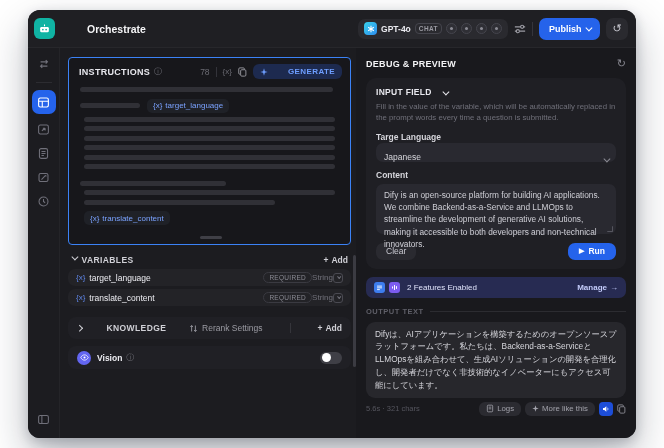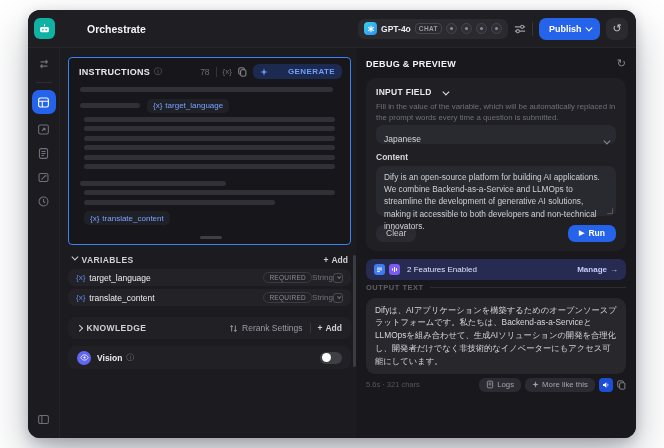--- a/index.html
+++ b/index.html
@@ -73,21 +73,21 @@
     height:17px; padding:0 8px; margin-bottom:3px; }
   .var-name { font-size:8.5px; color:#ececf1; margin-left:4px; }
   .var-right { margin-left:auto; display:flex; align-items:center; }
   .req-badge { border:1px solid #3a3a41; border-radius:7px; padding:1px 5px; font-size:6.5px;
     letter-spacing:.3px; color:#8b8b94; }
   .var-type { font-size:8px; color:#71717a; }
   .type-box { width:10px; height:10px; border:1px solid #4a4a52; border-radius:3px;
     display:flex; align-items:center; justify-content:center; color:#71717a; }
   .knowledge-row, .vision-row { display:flex; align-items:center; background:#202025;
     border-radius:8px; padding:0 9px; color:#d0d0d6; }
-  .knowledge-row { height:22px; margin-top:11px; }
+  .knowledge-row { height:22px; margin-top:11px;gap:20px; }
   .vision-row { height:23px; margin-top:7px; }
   .rerank { display:flex; align-items:center; gap:4px; font-size:8.5px; color:#9b9ba3; margin-left:auto; }
   .k-div { width:1px; height:10px; background:#35353b; margin:0 7px; }
   .vision-icon { width:14px; height:14px; border-radius:50%; background:#6366f1;
     display:flex; align-items:center; justify-content:center; }
   .vision-label { font-size:8.5px; font-weight:bold; color:#ececf1; margin-left:6px; }
   .toggle { margin-left:auto; width:22px; height:12px; border-radius:6px; background:#3f3f46; position:relative; }
   .toggle-knob { position:absolute; left:1.5px; top:1.5px; width:9px; height:9px; border-radius:50%; background:#fff; }
   .left-scroll { position:absolute; right:0; top:207px; width:3px; height:112px;
     background:#3b3b42; border-radius:2px; }
@@ -112,21 +112,21 @@
   .clear-btn { background:#2a2a30; border-radius:7px; padding:3.5px 10px; font-size:8.5px; color:#c9c9d1; }
   .run-btn { margin-left:auto; background:#2563eb; border-radius:7px; padding:3.5px 11px;
     font-size:8.5px; font-weight:bold; color:#fff; display:flex; align-items:center; gap:4px; }
   .features-bar { margin-top:8px; height:21px; background:#272b52; border-radius:7px;
     display:flex; align-items:center; gap:4px; padding:0 8px; }
   .feat-icon { width:11px; height:11px; border-radius:3px; display:flex; align-items:center; justify-content:center; }
   .feat-blue { background:#3d7df0; } .feat-purple { background:#7c5cf0; }
   .feat-text { font-size:8px; color:#dfe3fa; margin-left:3px; }
   .manage { margin-left:auto; font-size:8px; font-weight:bold; color:#c3cbfa;
     display:flex; align-items:center; gap:3px; }
-  .out-head { margin-top:3px; display:flex; align-items:center; gap:6px; }
+  .out-head { margin-top:9px; display:flex; align-items:center; gap:6px; }
   .out-title { font-size:7.5px; font-weight:bold; letter-spacing:.5px; color:#5f5f68; }
   .out-rule { flex:1; height:1px; background:#2c2c31; }
   .out-bubble { margin-top:6px; background:#27272c; border-radius:9px; padding:6px 9px;
     font-size:8.3px; line-height:1.55; color:#d6d6dc; }
   .out-meta-row { margin-top:4px; display:flex; align-items:center; gap:4px; }
   .out-meta { font-size:7.5px; color:#55555e; margin-right:auto; }
   .pill-btn { display:flex; align-items:center; gap:3px; background:#2b2b31; border-radius:6px;
     padding:2.5px 7px; font-size:7.8px; color:#a3a3ac; }
   .speaker-btn { width:14px; height:14px; border-radius:4px; background:#1d4ed8;
     display:flex; align-items:center; justify-content:center; }
@@ -361,20 +361,21 @@
         <span class="refresh">↻</span>
       </div>
 
       <div class="input-card">
         <div class="if-title-row">
           <span class="if-title">INPUT FIELD</span>
           <span class="chev chev-down"></span>
         </div>
         <div class="if-desc">Fill in the value of the variable, which will be automatically replaced in the prompt words every time a question is submitted.</div>
 
+        <div class="field-label">Targe Language</div>
         <div class="select">
           <span>Japanese</span>
           <span class="chev chev-down"></span>
         </div>
 
         <div class="field-label">Content</div>
         <div class="textarea">
           <span>Dify is an open-source platform for building AI applications. We combine Backend-as-a-Service and LLMOps to streamline the development of generative AI solutions, making it accessible to both developers and non-technical innovators.</span>
           <span class="resize"></span>
         </div>

